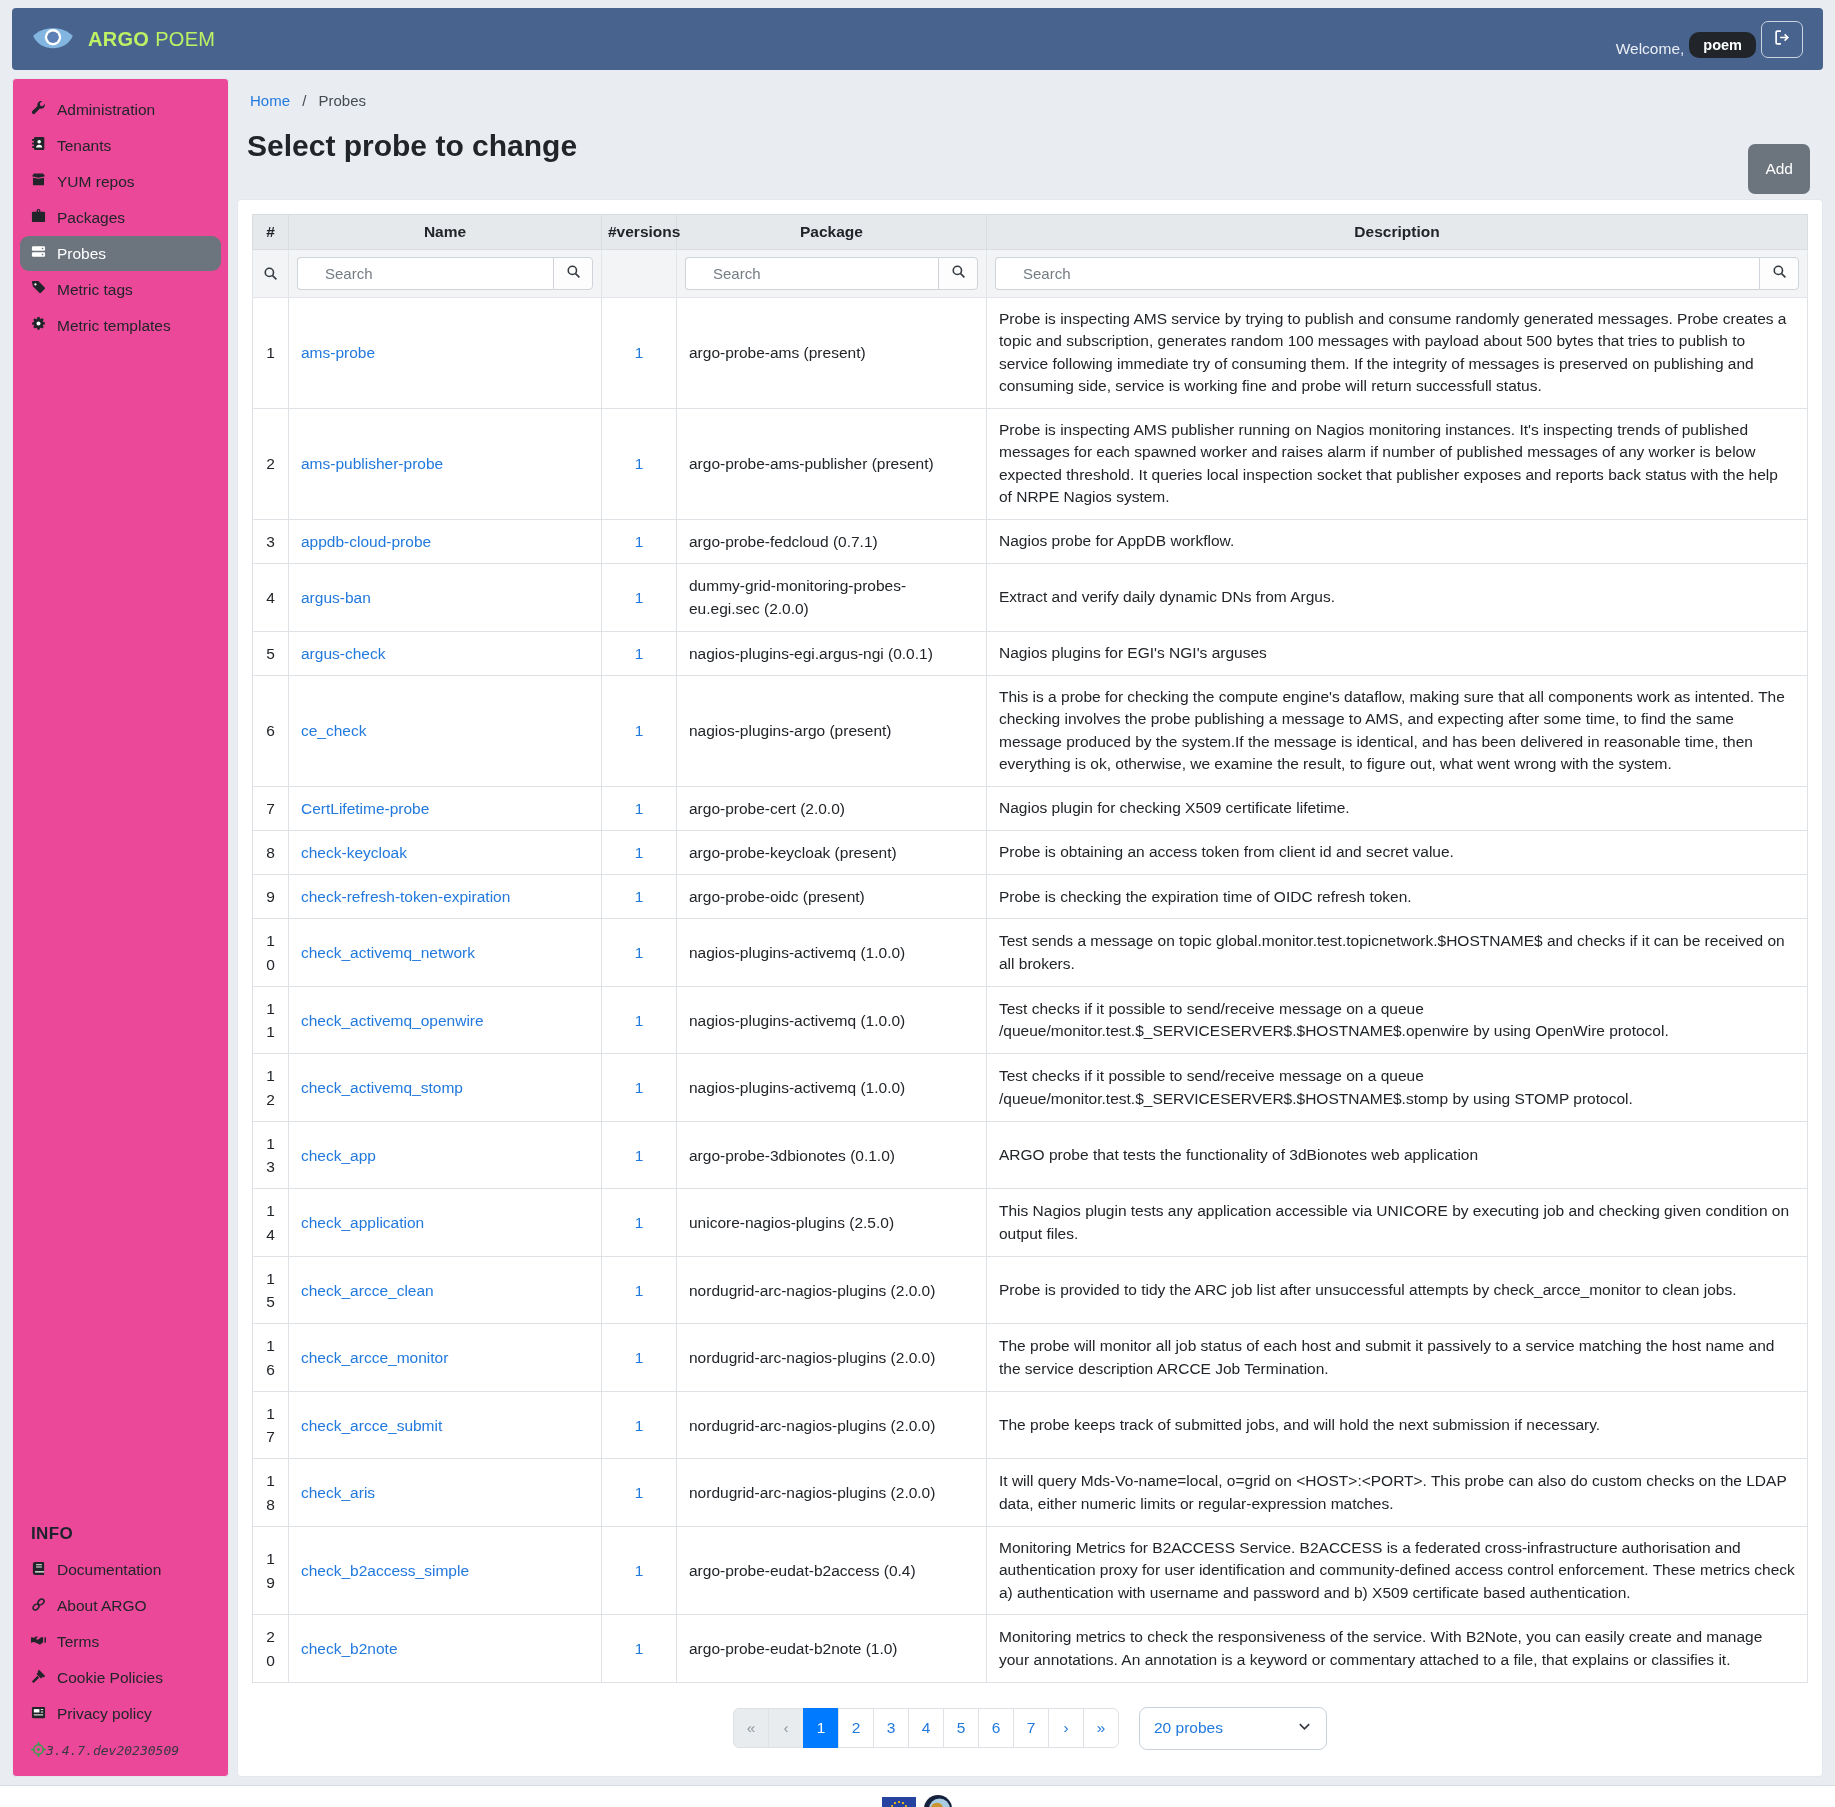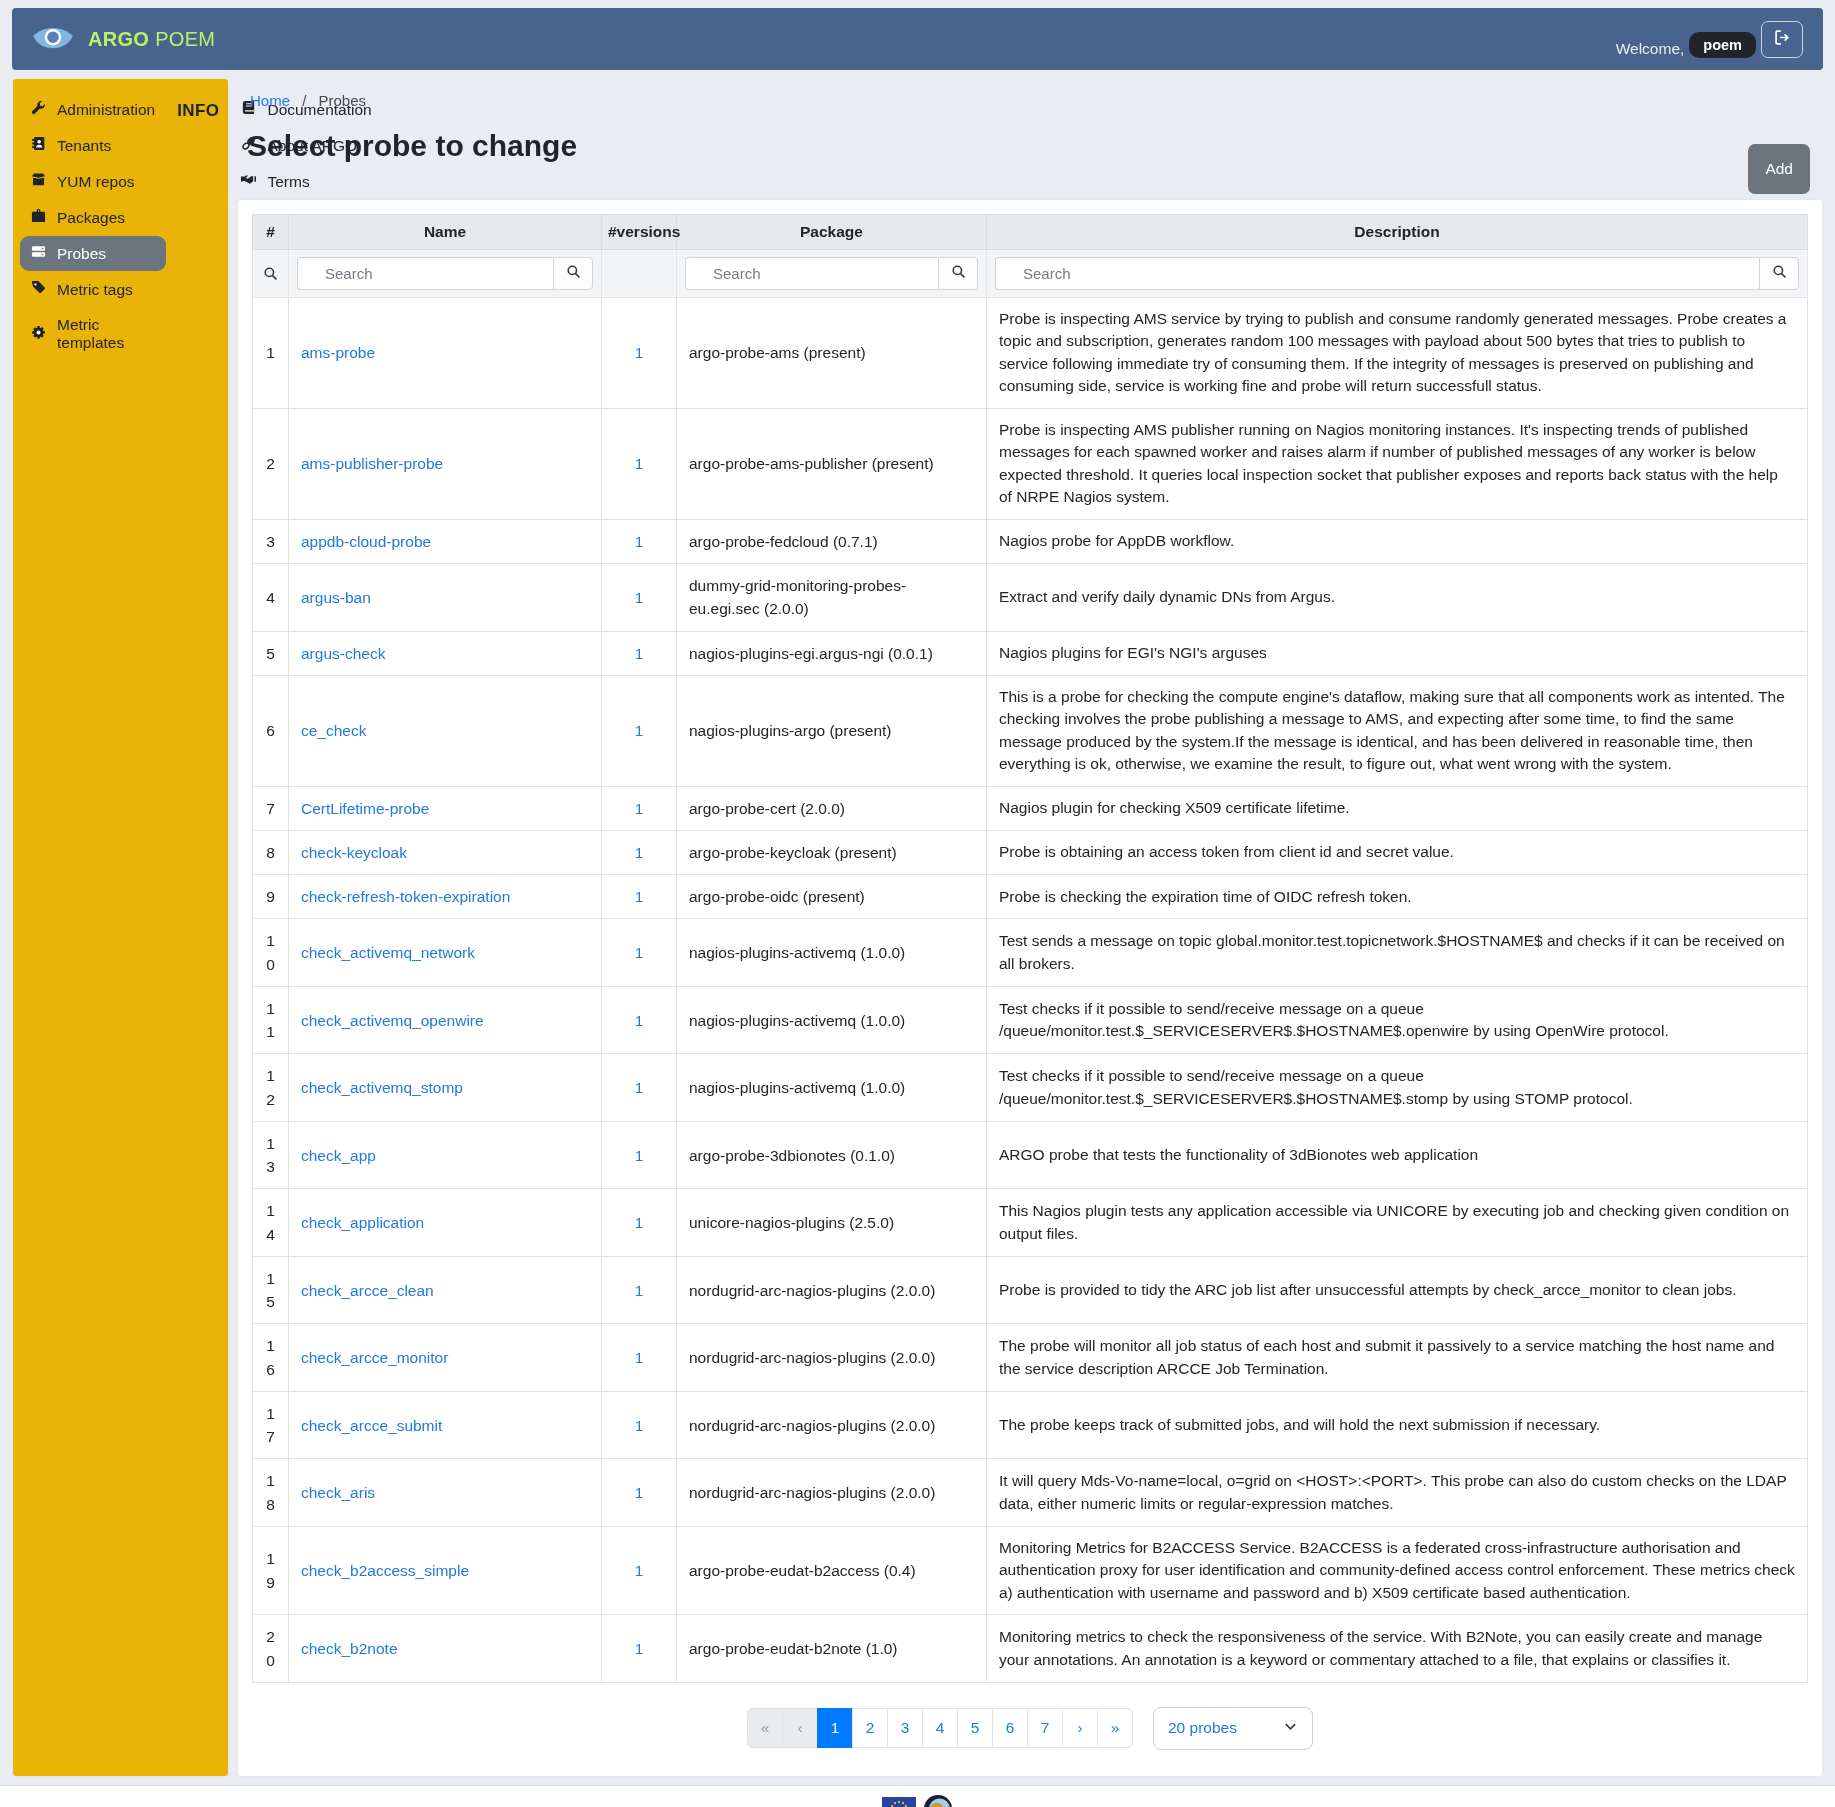--- a/index.html
+++ b/index.html
@@ -19,22 +19,22 @@
   .brand b { font-weight:700; margin-right:6px; }
   .nav-right { margin-left:auto; display:flex; align-items:flex-end; gap:5px; color:#e9eef4; font-size:15.5px; }
   .user-badge { background:#212529; color:#fff; font-weight:700; padding:5px 14px; border-radius:10px; font-size:14.5px; }
   .logout-btn { width:42px; height:37px; border:1.5px solid #ccd4de; border-radius:7px;
     display:flex; align-items:center; justify-content:center; background:transparent; cursor:pointer; }
 
   
   .layout { display:flex; align-items:stretch; margin:8px 12px 0; min-height:1652px; }
 
   
-  .sidebar { width:217px; flex:0 0 217px; background:#eab308; border-radius:4px; border:1px solid #e4e8ec;
-    padding:12px 7px 14px; display:flex; flex-direction:row; }
+  .sidebar { width:217px; flex:0 0 217px; background:#ec4899; border-radius:4px; border:1px solid #e4e8ec;
+    padding:12px 7px 14px; display:flex; flex-direction:column; }
   .side-item { display:flex; align-items:center; gap:11px; padding:8px 11px; font-size:15.5px;
     color:#212529; border-radius:9px; margin:1px 0; cursor:pointer; text-decoration:none; }
   .side-item svg { flex:0 0 auto; }
   .side-item.active { background:#6c757d; color:#fff; }
   .side-spacer { flex:1; }
   .info-heading { font-size:17px; font-weight:700; padding:10px 11px 8px; color:#1d232c; letter-spacing:.4px; }
   .version-row { display:flex; padding:9px 11px 2px; align-items:center;
     font-family:"DejaVu Sans Mono", monospace; font-style:italic; font-size:13px; color:#343a40; }
 
   
@@ -70,21 +70,21 @@
 
   
   .pagination-wrap { display:flex; justify-content:center; align-items:center; gap:20px; margin:24px 0 12px; }
   .pager { display:flex; }
   .page-btn { min-width:36px; padding:10px 12px; text-align:center; font-size:15.5px; color:#2279dd;
     background:#fff; border:1px solid #dee2e6; margin-left:-1px; cursor:pointer; }
   .page-btn:first-child { border-radius:6px 0 0 6px; margin-left:0; }
   .page-btn:last-child { border-radius:0 6px 6px 0; }
   .page-btn.disabled { color:#8f979f; background:#e9ecef; cursor:default; }
   .page-btn.active { background:#007bff; border-color:#007bff; color:#fff; }
-  .page-size { display:flex; align-items:center; justify-content:space-between; width:160px;
+  .page-size { display:flex; align-items:center; justify-content:space-between; width:188px;
     border:1px solid #c9d2dc; border-radius:8px; padding:11px 14px; color:#2279dd; font-size:15.5px;
     background:#fff; cursor:pointer; }
 
   
   .footer { margin-top:8px; background:#fff; border-top:1px solid #d8dde2; padding:8px 0 12px; text-align:center; }
   .footer-logos { display:flex; justify-content:center; align-items:center; gap:7px; }
 </style>
 </head>
 <body>
 

